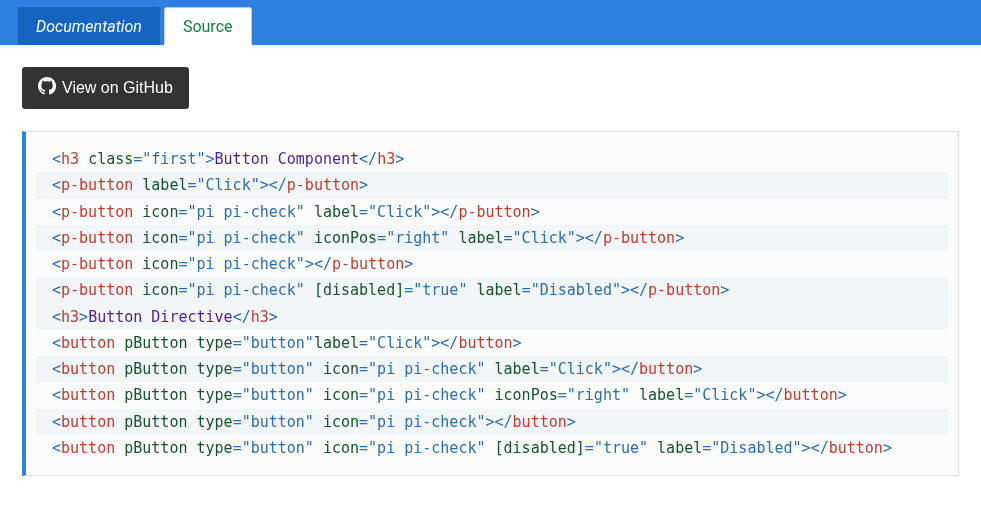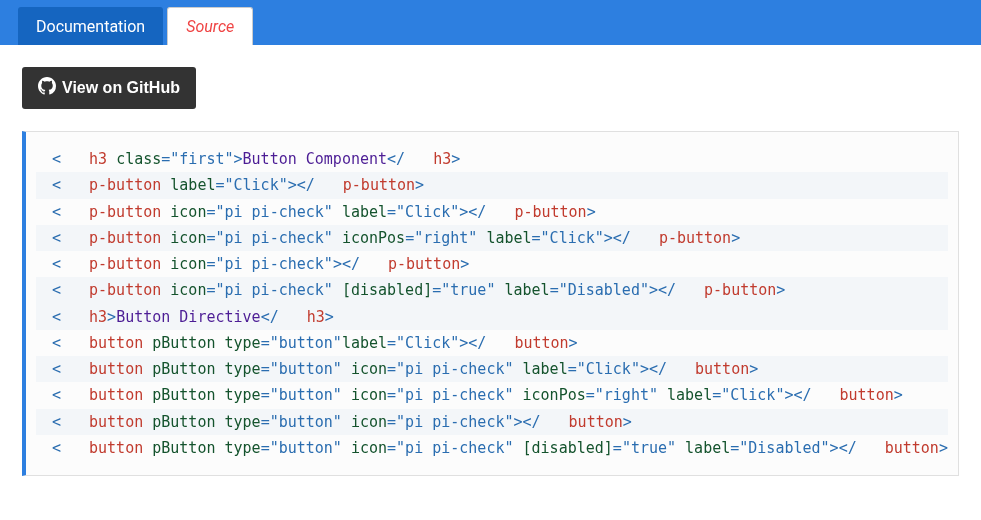--- a/index.html
+++ b/index.html
@@ -1,28 +1,28 @@
 <!DOCTYPE html>
 <html><head>
 <meta charset="utf-8">
 <style>
 * { box-sizing: border-box; margin: 0; padding: 0; }
 body { font-family: -apple-system, BlinkMacSystemFont, "Segoe UI", Roboto, sans-serif; background: #fff; width: 981px; }
 .tabbar { background: #2d7fe0; display: flex; align-items: center; height: 45px; padding-left: 18px; gap: 4px; }
 .tab { height: 38px; margin-top: 7px; padding: 0 18px; display: flex; align-items: center; font-size: 16px; cursor: pointer; border-radius: 3px 3px 0 0; }
-.tab.active { background: #1565c0; color: #fff; }
-.tab.inactive { background: #fff; color: #ef4444; border: 1px solid #ccc; border-bottom: none; font-style: italic; }
+.tab.active { background: #1565c0; color: #fff; font-style: italic; }
+.tab.inactive { background: #fff; color: #15803d; border: 1px solid #ccc; border-bottom: none; }
 .content { padding: 22px; }
-.gh-btn { background: #333; color: #fff; border: none; padding: 10px 16px; font-size: 16px; font-weight: 700; border-radius: 3px; display: inline-flex; align-items: center; gap: 6px; cursor: pointer; }
+.gh-btn { background: #333; color: #fff; border: none; padding: 10px 16px; font-size: 16px; font-weight: 400; border-radius: 3px; display: inline-flex; align-items: center; gap: 6px; cursor: pointer; }
 .gh-btn svg { width: 18px; height: 18px; fill: #fff; }
 .codebox { margin-top: 22px; background: #fcfcfc; border: 1px solid #e0e0e0; border-left: 4px solid #2d7fe0; padding: 14px 10px; font-family: "Consolas", "Monaco", monospace; font-size: 15px; line-height: 1.75; white-space: pre; overflow-x: auto; }
 .codebox .row:nth-child(even) { background: #f3f6f9; }
 .codebox .row { display: block; padding: 0 16px; }
 .p { color: #2a6db0; } 
-.t { color: #c13b2e; margin-left: 28px; } 
+.t { color: #c13b2e; } 
 .a { color: #14532d; } 
 .v { color: #2a6db0; } 
 .x { color: #4c1d95; }    
 </style>
 </head>
 <body>
 
 <div class="tabbar">
   <div class="tab active">Documentation</div>
   <div class="tab inactive">Source</div>

